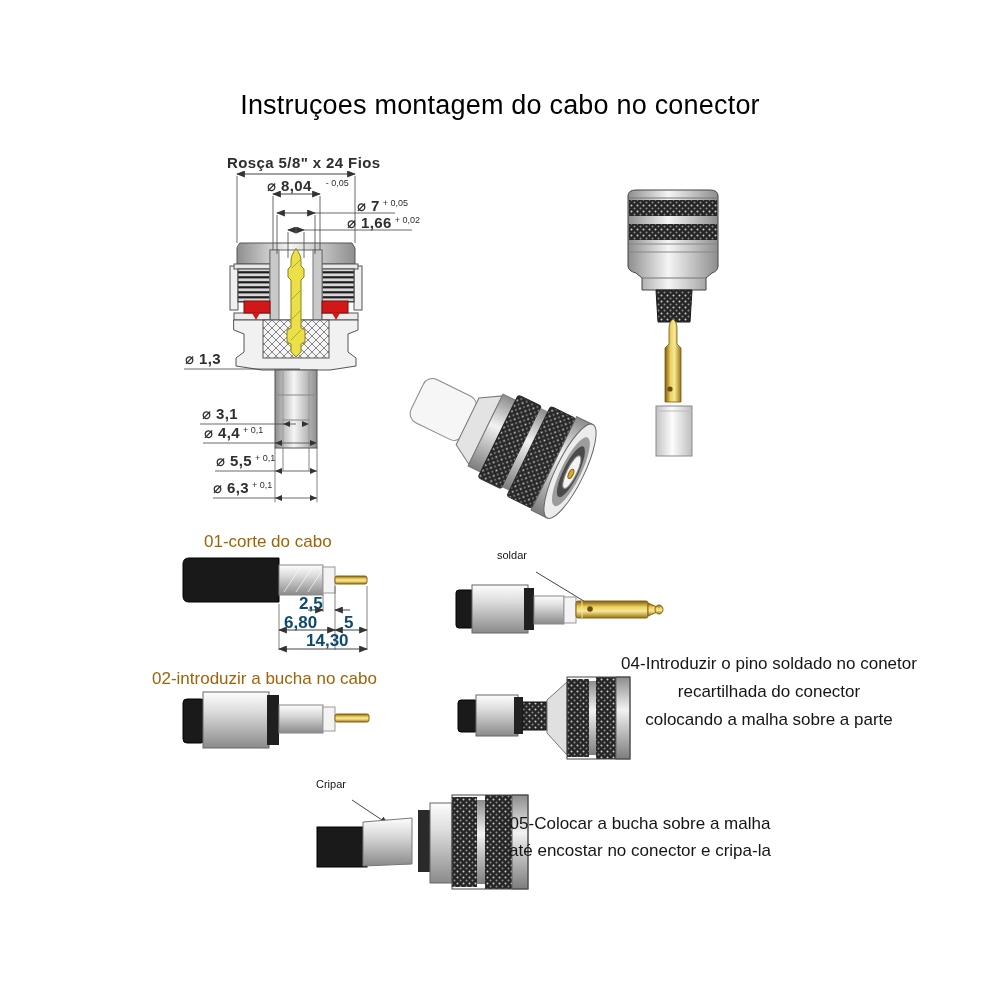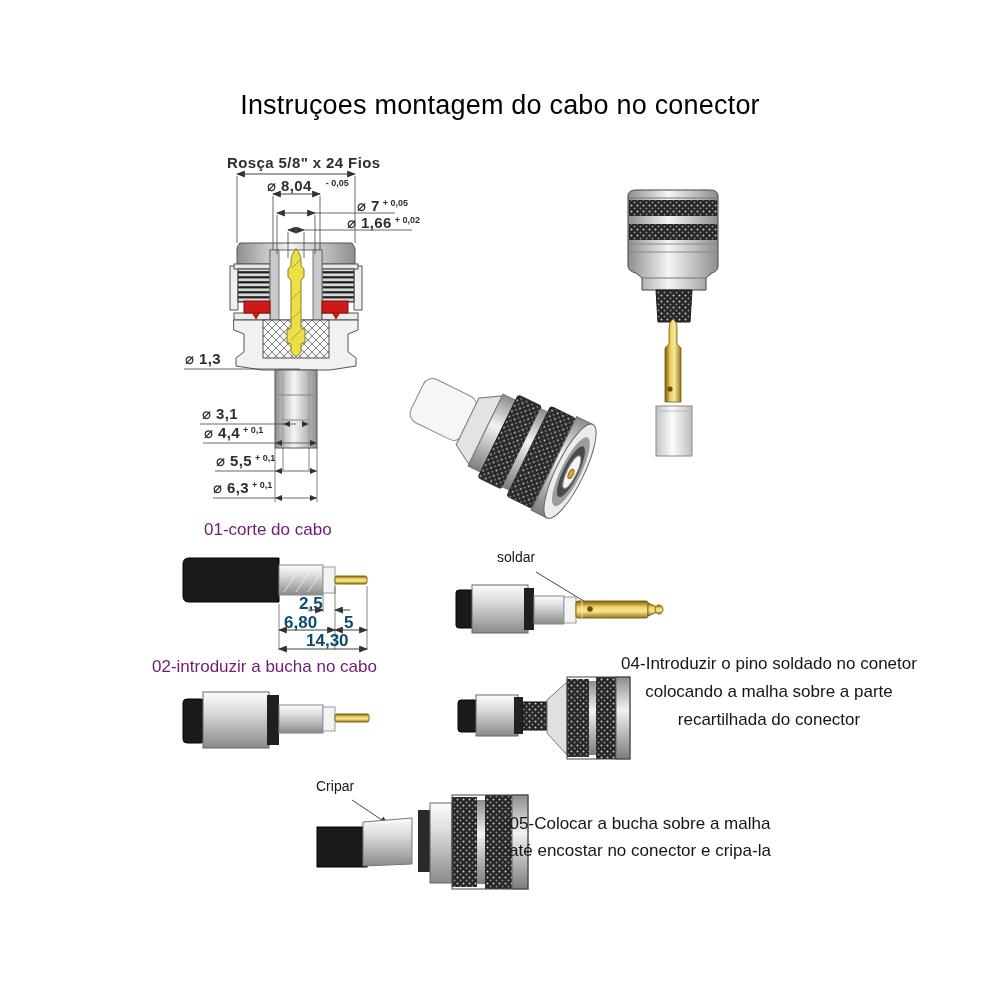--- a/index.html
+++ b/index.html
@@ -2,24 +2,24 @@
 <html><head>
 <meta charset="utf-8">
 <style>
   html,body{margin:0;padding:0;background:#fff;}
   .page{position:relative;width:1000px;height:1000px;background:#fff;overflow:hidden;
         font-family:"Liberation Sans","DejaVu Sans",sans-serif;color:#1a1a1a;}
   svg{position:absolute;left:0;top:0;}
   .t{position:absolute;white-space:nowrap;}
   .title{font-size:27px;letter-spacing:.2px;color:#000000;}
   .dim{font-size:15px;font-weight:bold;color:#2e2e2e;letter-spacing:.4px;display:flex;align-items:flex-start;gap:3px;}
-  .dim .tol{font-size:9px;font-weight:bold;margin-top:1px;letter-spacing:0;}
+  .dim .tol{font-size:9px;font-weight:normal;margin-top:1px;letter-spacing:0;}
   .dimsmall{font-size:17px;font-weight:bold;color:#0c4a6e;}
-  .steplabel{font-size:17px;color:#701a75;}
-  .callout{font-size:14px;color:#151515;}
+  .steplabel{font-size:17px;color:#a16207;margin-top:12px;}
+  .callout{font-size:11px;color:#151515;}
   .block{position:absolute;text-align:center;font-size:17px;color:#151515;line-height:28px;}
 </style>
 </head>
 <body>
 
 <div class="page">
 
 <svg width="1000" height="1000" viewBox="0 0 1000 1000">
   <defs>
     <linearGradient id="gMetalV" x1="0" y1="0" x2="0" y2="1">
@@ -291,22 +291,22 @@
 <div class="t dimsmall" style="left:284px;top:613px;">6,80</div>
 <div class="t dimsmall" style="left:344px;top:613px;">5</div>
 <div class="t dimsmall" style="left:306px;top:631px;">14,30</div>
 
 <div class="t steplabel" style="left:152px;top:657px;">02-introduzir a bucha no cabo</div>
 
 <div class="t callout" style="left:497px;top:549px;">soldar</div>
 
 <div class="block" style="left:588px;top:650px;width:362px;">
   <div>04-Introduzir o pino soldado no conetor</div>
+  <div>recartilhada do conector</div>
   <div>colocando a malha sobre a parte</div>
-  <div>recartilhada do conector</div>
 </div>
 
 <div class="t callout" style="left:316px;top:778px;">Cripar</div>
 <div class="block" style="left:500px;top:810px;width:280px;line-height:27px;">
   <div>05-Colocar a bucha sobre a malha</div>
   <div>até encostar no conector e cripa-la</div>
 </div>
 
 </div>
 

